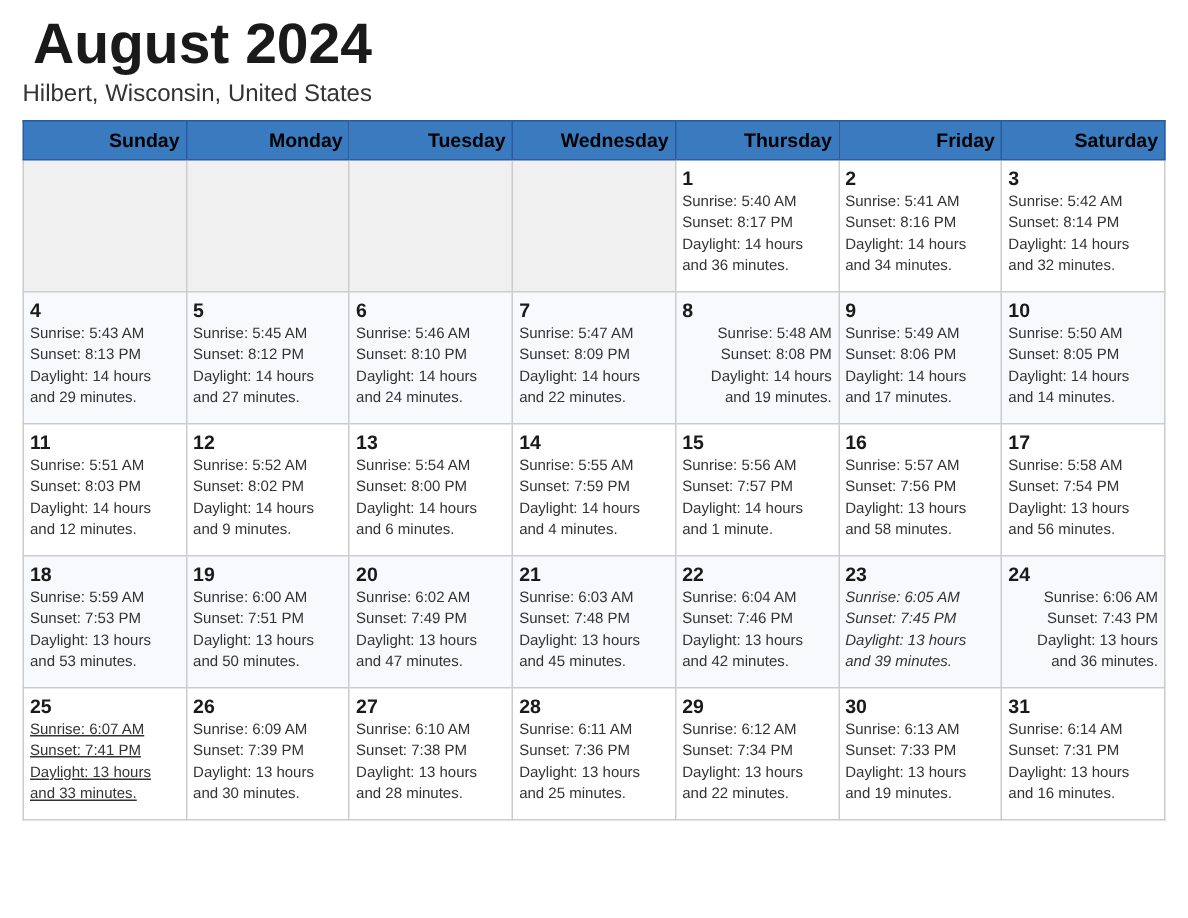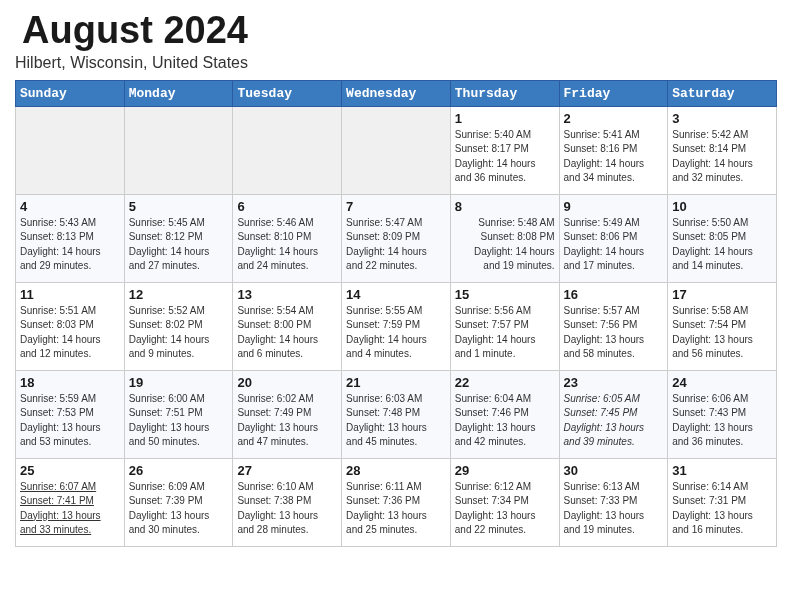--- a/index.html
+++ b/index.html
@@ -46,27 +46,26 @@
       color: #333;
       margin-top: 2px;
     }
     .calendar {
       width: 100%;
       border-collapse: collapse;
       table-layout: fixed;
     }
     .calendar th {
       background-color: #3a7abf;
-      color: #ffffff;
+      color: #000000;
       font-size: 13px;
       font-weight: bold;
       padding: 5px 4px;
-      text-align: left;
+      text-align: right;
       border: 1px solid #2a5a9f;
-      font-family: Liberation Mono, monospace;
     }
     .calendar td {
       border: 1px solid #ccc;
       vertical-align: top;
       padding: 4px 4px 4px 4px;
       font-size: 10.5px;
       color: #333;
       height: 88px;
       background: #fff;
     }
@@ -279,21 +278,21 @@
         </td>
         <td>
           <span class="day-number">23</span>
           <div class="day-info" style="white-space: pre-line; font-style: italic;">Sunrise: 6:05 AM
 Sunset: 7:45 PM
 Daylight: 13 hours
 and 39 minutes.</div>
         </td>
         <td>
           <span class="day-number">24</span>
-          <div class="day-info" style="white-space: pre-line;">Sunrise: 6:06 AM
+          <div class="day-info" style="white-space: pre-line; text-align: right;">Sunrise: 6:06 AM
 Sunset: 7:43 PM
 Daylight: 13 hours
 and 36 minutes.</div>
         </td>
       </tr>
       <tr>
         <td>
           <span class="day-number">25</span>
           <div class="day-info" style="white-space: pre-line; text-decoration: underline;">Sunrise: 6:07 AM
 Sunset: 7:41 PM

